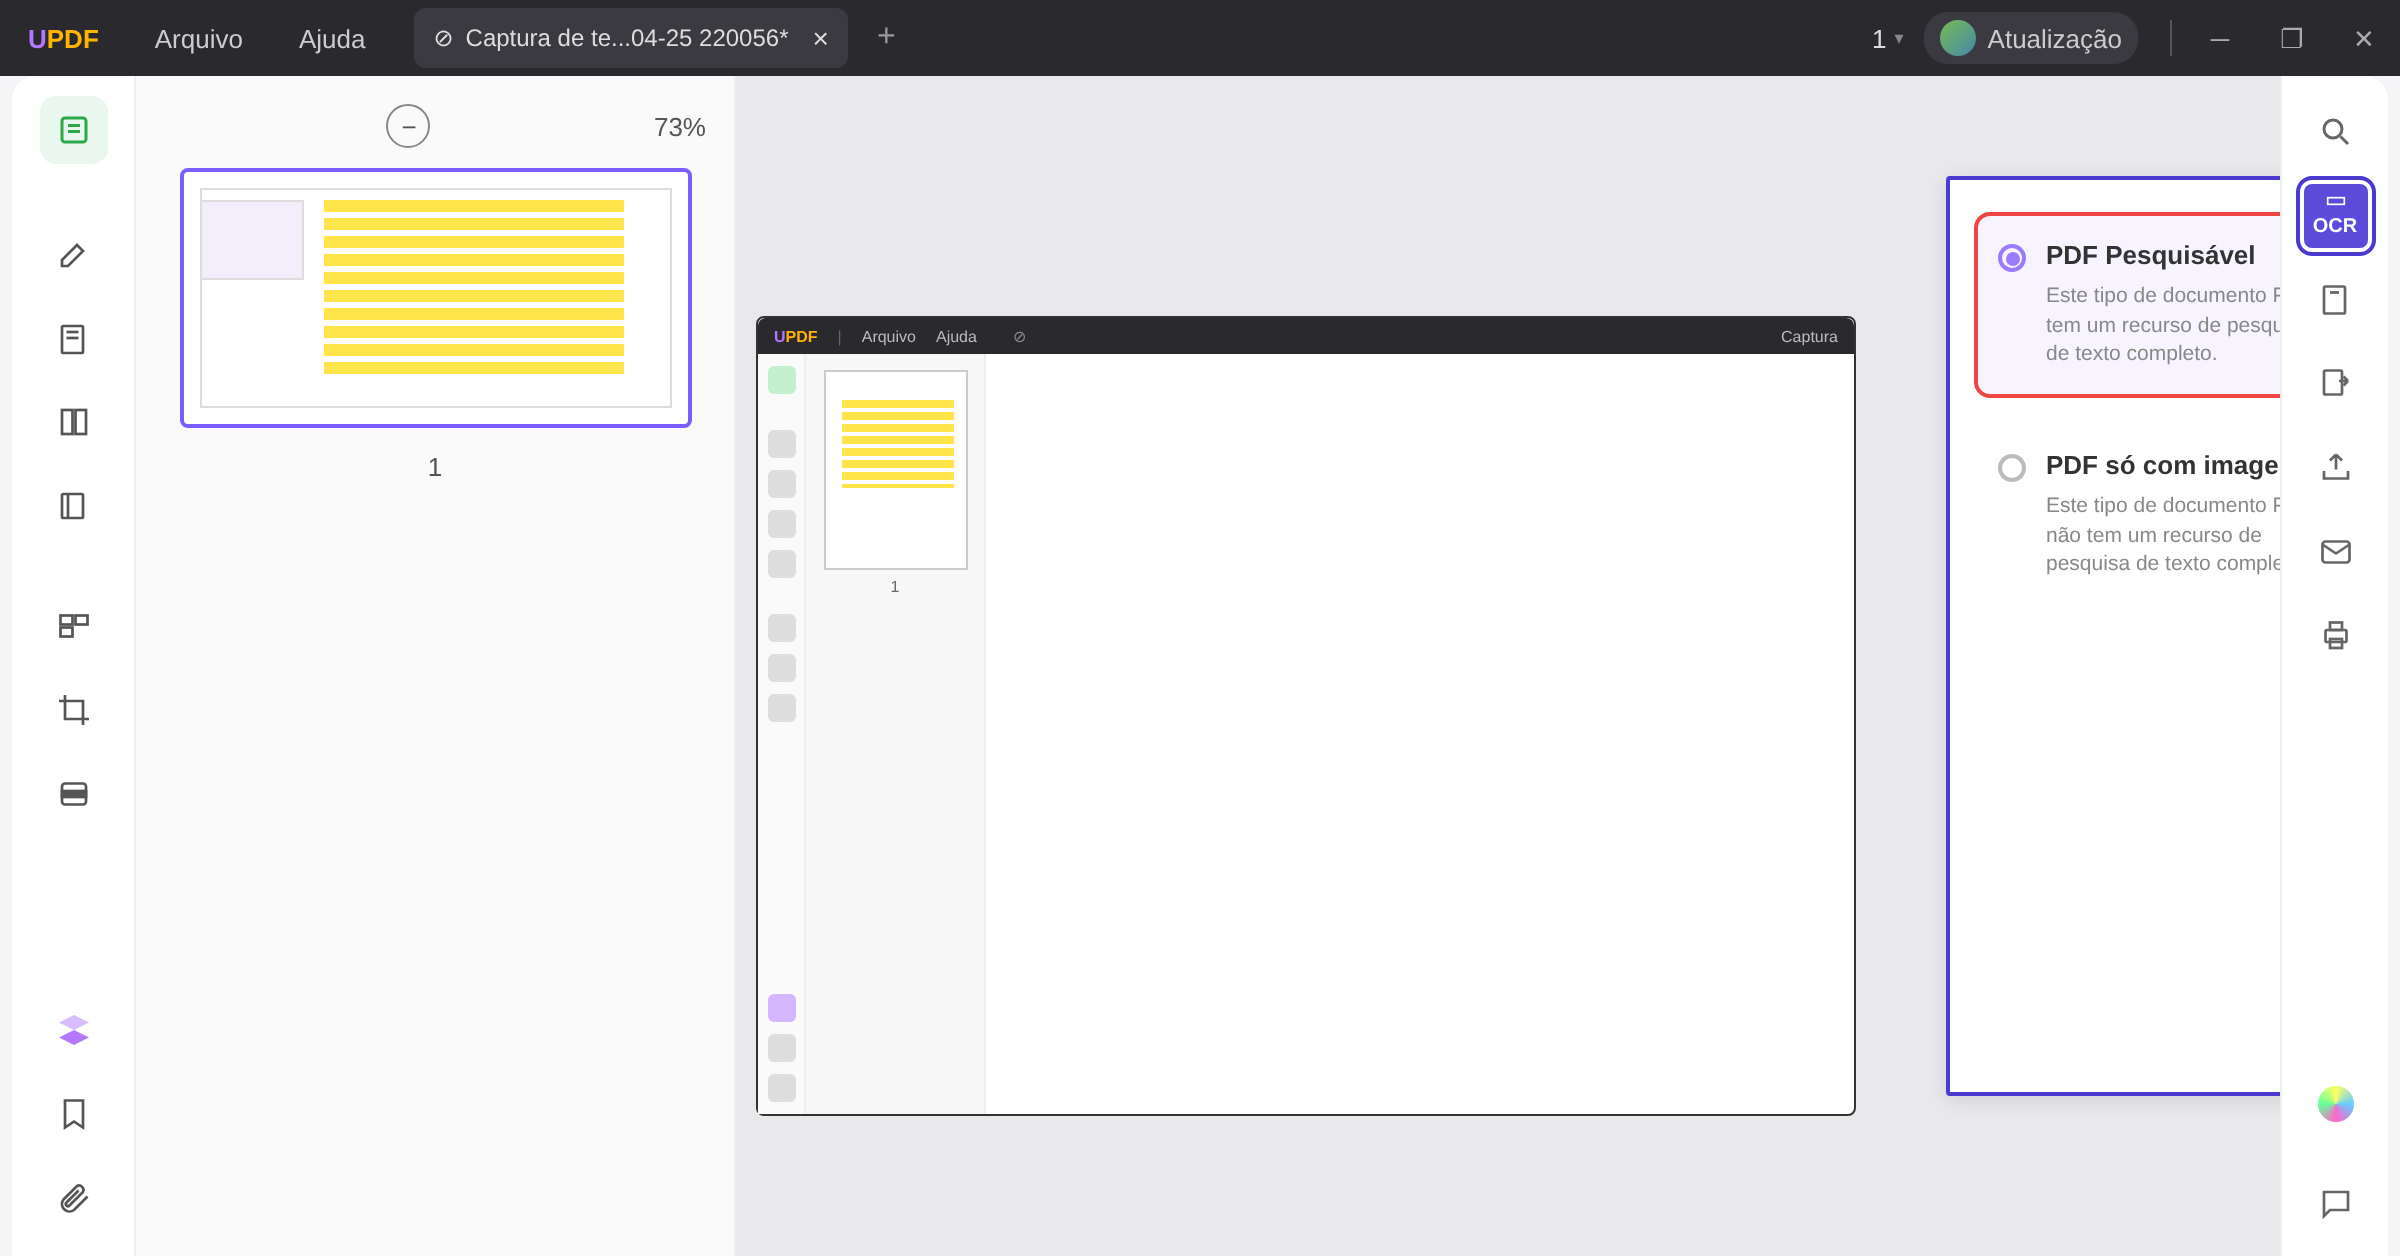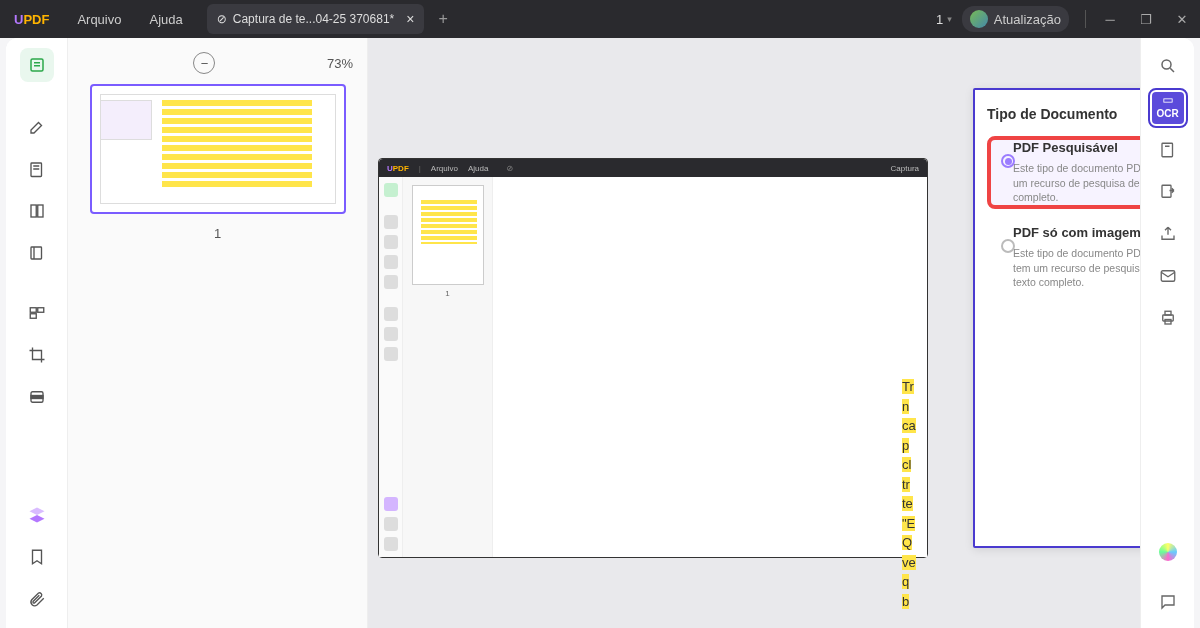--- a/index.html
+++ b/index.html
@@ -47,40 +47,40 @@
 .body-text-hl { position:absolute; right:-135px; top:200px; width:160px; font-size:13px; line-height:1.5; color:#333;}
 .body-text-hl span { background:#ffe54a; }
 .right-rail { width: 54px; background:#fff; border-left:1px solid #eee; display:flex; flex-direction:column; align-items:center; padding-top:12px; gap:10px;}
 .right-icon { width:32px; height:32px; display:flex; align-items:center; justify-content:center; color:#666; border-radius:6px; cursor:pointer;}
 .right-icon.ocr { background:#5b4bdb; color:#fff; outline: 2px solid #4a3acf; outline-offset: 2px; border-radius:4px; font-size:10px; font-weight:600; flex-direction:column;}
 .right-icon.ai { margin-top:auto; margin-bottom:8px;}
 .ai-dot { width:18px; height:18px; border-radius:50%; background: conic-gradient(#ff6,#6cf,#f6c,#6f9,#ff6);}
 .dialog { position:absolute; left:605px; top:50px; width:518px; height:460px; background:#fff; border:2px solid #4a3acf; border-radius:2px; display:flex; box-shadow:0 2px 10px rgba(0,0,0,.1);}
 .dialog-left { width:216px; padding:16px 12px; border-right:1px solid #eee;}
 .dialog-title { font-size:14px; font-weight:600; color:#333; margin-bottom:14px;}
-.doc-type { border:4px solid #ef4444; background:#f7f3ff; border-radius:8px; margin-bottom:12px; position:relative;}
+.doc-type { border:2px solid #ef4444; background:#f7f3ff; border-radius:8px; padding:12px; margin-bottom:12px; position:relative;}
 .doc-type.plain { background:transparent; border-color:transparent;}
 .radio { width:14px; height:14px; border-radius:50%; border:2px solid #9b7cff; position:absolute; left:10px; top:14px; display:flex; align-items:center; justify-content:center;}
 .radio.on::after { content:''; width:7px; height:7px; background:#9b7cff; border-radius:50%;}
 .radio.off { border-color:#bbb;}
 .dt-title { font-size:13px; font-weight:600; color:#333; margin-left:22px; margin-bottom:6px;}
 .dt-desc { font-size:10.5px; color:#888; margin-left:22px; line-height:1.4;}
 .chev { font-size:9px; color:#888;}
 svg { width:18px; height:18px; }
 </style>
 </head>
 <body>
 
 <div class="titlebar">
   <div class="logo"><span class="u">U</span><span class="pdf">PDF</span></div>
   <div class="menu-item">Arquivo</div>
   <div class="menu-item">Ajuda</div>
   <div class="tab">
     <span>⊘</span>
-    <span>Captura de te...04-25 370681*</span>
+    <span>Captura de te...04-25 220056*</span>
     <span class="tab-close">×</span>
   </div>
   <div class="tab-add">+</div>
   <div class="spacer"></div>
   <div class="page-ind">
       <span>1</span>
       <span class="chev">▾</span>
     </div>
   <div class="user-badge">
     <div class="avatar"></div>
@@ -207,42 +207,25 @@
             <div class="mini-icon"></div>
             <div class="mini-icon"></div>
           </div>
         </div>
         <div class="mini-thumbpanel">
           <div class="mini-thumb">
               <div class="mini-thumb-hl"></div>
             </div>
           <div class="mini-thumb-num">1</div>
         </div>
-        <div class="mini-content">
-          <div class="body-text-hl">
-            <span>Tr</span><br>
-            <span>n</span><br>
-            <span>ca</span><br>
-            <span>p</span><br>
-            <span>cl</span><br>
-            <span>tr</span><br>
-            <span>te</span><br>
-            <span>"E</span><br>
-            <span>Q</span><br>
-            <span>ve</span><br>
-            <span>q</span><br>
-            <span>b</span>
-          </div>
-        </div>
       </div>
     </div>
 
     <div class="dialog">
       <div class="dialog-left">
-        <div class="dialog-title">Tipo de Documento</div>
         <div class="doc-type">
           <div class="radio on"></div>
           <div class="dt-title">PDF Pesquisável</div>
           <div class="dt-desc">Este tipo de documento PDF tem um recurso de pesquisa de texto completo.</div>
         </div>
         <div class="doc-type plain">
           <div class="radio off"></div>
           <div class="dt-title">PDF só com imagem</div>
           <div class="dt-desc">Este tipo de documento PDF não tem um recurso de pesquisa de texto completo.</div>
         </div>

